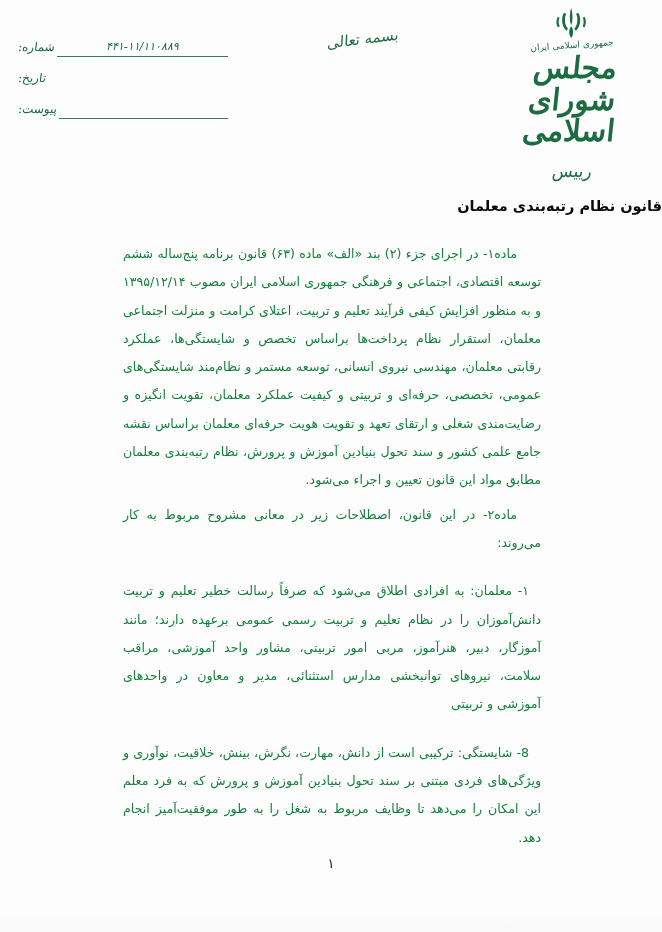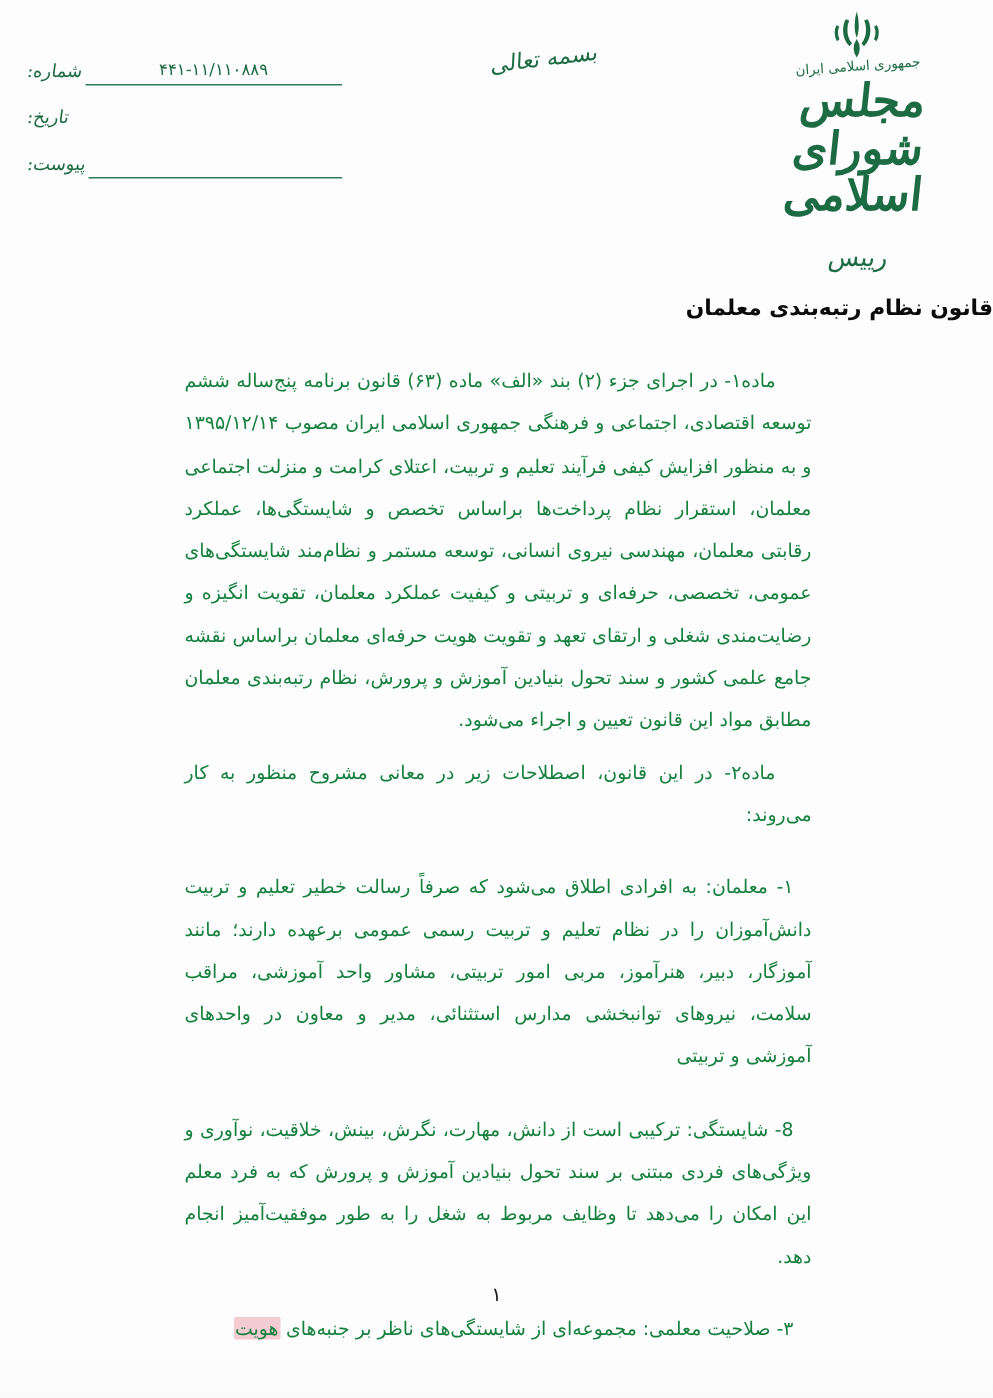--- a/index.html
+++ b/index.html
@@ -111,20 +111,21 @@
     text-align: center;
     padding-bottom: 2px;
     margin-left: 2px;
   }
   .meta-value {
     font-size: 11px;
     color: #1d6b43;
     letter-spacing: 0.3px;
     direction: ltr;
     display: inline-block;
+    font-style: italic;
   }
 
   
   .doc-title {
     position: absolute;
     top: 198px;
     left: 0;
     width: 662px;
     text-align: right;
     font-size: 14.5px;
@@ -234,29 +235,26 @@
 
     </div>
   </div>
 
   <div class="doc-title">قانون نظام رتبه‌بندی معلمان</div>
 
   <div class="doc-body">
 
     <p class="para">ماده۱- در اجرای جزء (۲) بند «الف» ماده (۶۳) قانون برنامه پنج‌ساله ششم توسعه اقتصادی، اجتماعی و فرهنگی جمهوری اسلامی ایران مصوب ۱۳۹۵/۱۲/۱۴ و به منظور افزایش کیفی فرآیند تعلیم و تربیت، اعتلای کرامت و منزلت اجتماعی معلمان، استقرار نظام پرداخت‌ها براساس تخصص و شایستگی‌ها، عملکرد رقابتی معلمان، مهندسی نیروی انسانی، توسعه مستمر و نظام‌مند شایستگی‌های عمومی، تخصصی، حرفه‌ای و تربیتی و کیفیت عملکرد معلمان، تقویت انگیزه و رضایت‌مندی شغلی و ارتقای تعهد و تقویت هویت حرفه‌ای معلمان براساس نقشه جامع علمی کشور و سند تحول بنیادین آموزش و پرورش، نظام رتبه‌بندی معلمان مطابق مواد این قانون تعیین و اجراء می‌شود.</p>
 
-    <p class="para">ماده۲- در این قانون، اصطلاحات زیر در معانی مشروح منظور به کار می‌روند:</p>
+    <p class="para">ماده۲- در این قانون، اصطلاحات زیر در معانی مشروح مربوط به کار می‌روند:</p>
 
     <p class="para list-item">۱- معلمان: به افرادی اطلاق می‌شود که صرفاً رسالت خطیر تعلیم و تربیت دانش‌آموزان را در نظام تعلیم و تربیت رسمی عمومی برعهده دارند؛ مانند آموزگار، دبیر، هنرآموز، مربی امور تربیتی، مشاور واحد آموزشی، مراقب سلامت، نیروهای توانبخشی مدارس استثنائی، مدیر و معاون در واحدهای آموزشی و تربیتی</p>
 
     <p class="para list-item">8- شایستگی: ترکیبی است از دانش، مهارت، نگرش، بینش، خلاقیت، نوآوری و ویژگی‌های فردی مبتنی بر سند تحول بنیادین آموزش و پرورش که به فرد معلم این امکان را می‌دهد تا وظایف مربوط به شغل را به طور موفقیت‌آمیز انجام دهد.</p>
 
-    <p class="para list-item clipped">
-      <span>۳- صلاحیت معلمی: مجموعه‌ای از شایستگی‌های ناظر بر جنبه‌های </span><span class="hl">هویت</span>
-    </p>
 
   </div>
 
   <div class="page-number">۱</div>
 
   <div class="scan-edge"></div>
 
 </div>
 
 </body></html>

